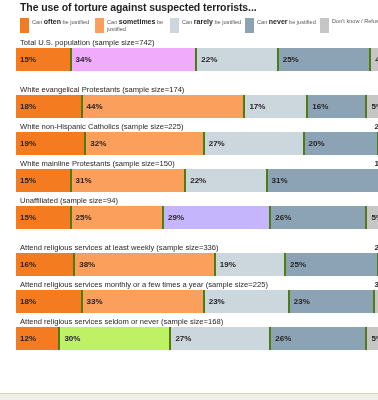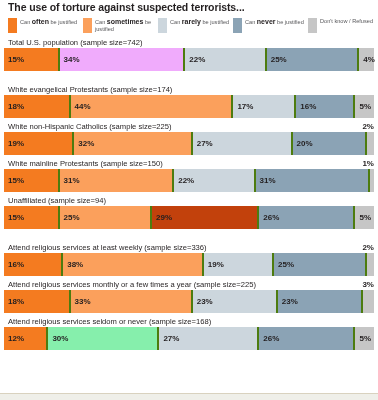--- a/index.html
+++ b/index.html
@@ -13,21 +13,21 @@
     overflow: hidden;
     font-family: "Liberation Sans", sans-serif;
     color: #231f20;
     position: relative;
   }
   #page {
     width: 378px;
     height: 400px;
     position: relative;
     box-sizing: border-box;
-    padding: 0 4px;
+    padding: 0 16px;
   }
 
   
   .chart-title {
     font-size: 10.5px;
     font-weight: bold;
     letter-spacing: -0.1px;
     color: #231f20;
     padding: 1px 0 0 4px;
     line-height: 13px;
@@ -240,21 +240,21 @@
       </div>
       <div class="row gap-after">
         <div class="row-label">Unaffiliated (sample size=94)</div>
         <div class="bar">
           <div class="seg" title="15%" style="width: 15%; background: rgb(244, 123, 32);">
             <span class="seg-value">15%</span>
           </div>
           <div class="seg" title="25%" style="width: 25%; background: rgb(251, 160, 92);">
             <span class="seg-value">25%</span>
           </div>
-          <div class="seg" title="29%" style="width: 29%; background: #c2410c;">
+          <div class="seg" title="29%" style="width: 29%; background: #c4b5fd;">
             <span class="seg-value">29%</span>
           </div>
           <div class="seg" title="26%" style="width: 26%; background: rgb(139, 163, 181);">
             <span class="seg-value">26%</span>
           </div>
           <div class="seg" title="5%" style="width: 5%; background: rgb(198, 198, 198);">
             <span class="seg-value">5%</span>
           </div>
         </div>
       </div>
@@ -297,21 +297,21 @@
             <span class="seg-value outside">3%</span>
           </div>
         </div>
       </div>
       <div class="row">
         <div class="row-label">Attend religious services seldom or never (sample size=168)</div>
         <div class="bar">
           <div class="seg" title="12%" style="width: 12%; background: rgb(244, 123, 32);">
             <span class="seg-value">12%</span>
           </div>
-          <div class="seg" title="30%" style="width: 30%; background: #86efac;">
+          <div class="seg" title="30%" style="width: 30%; background: #bef264;">
             <span class="seg-value">30%</span>
           </div>
           <div class="seg" title="27%" style="width: 27%; background: rgb(204, 214, 221);">
             <span class="seg-value">27%</span>
           </div>
           <div class="seg" title="26%" style="width: 26%; background: rgb(139, 163, 181);">
             <span class="seg-value">26%</span>
           </div>
           <div class="seg" title="5%" style="width: 5%; background: rgb(198, 198, 198);">
             <span class="seg-value">5%</span>

